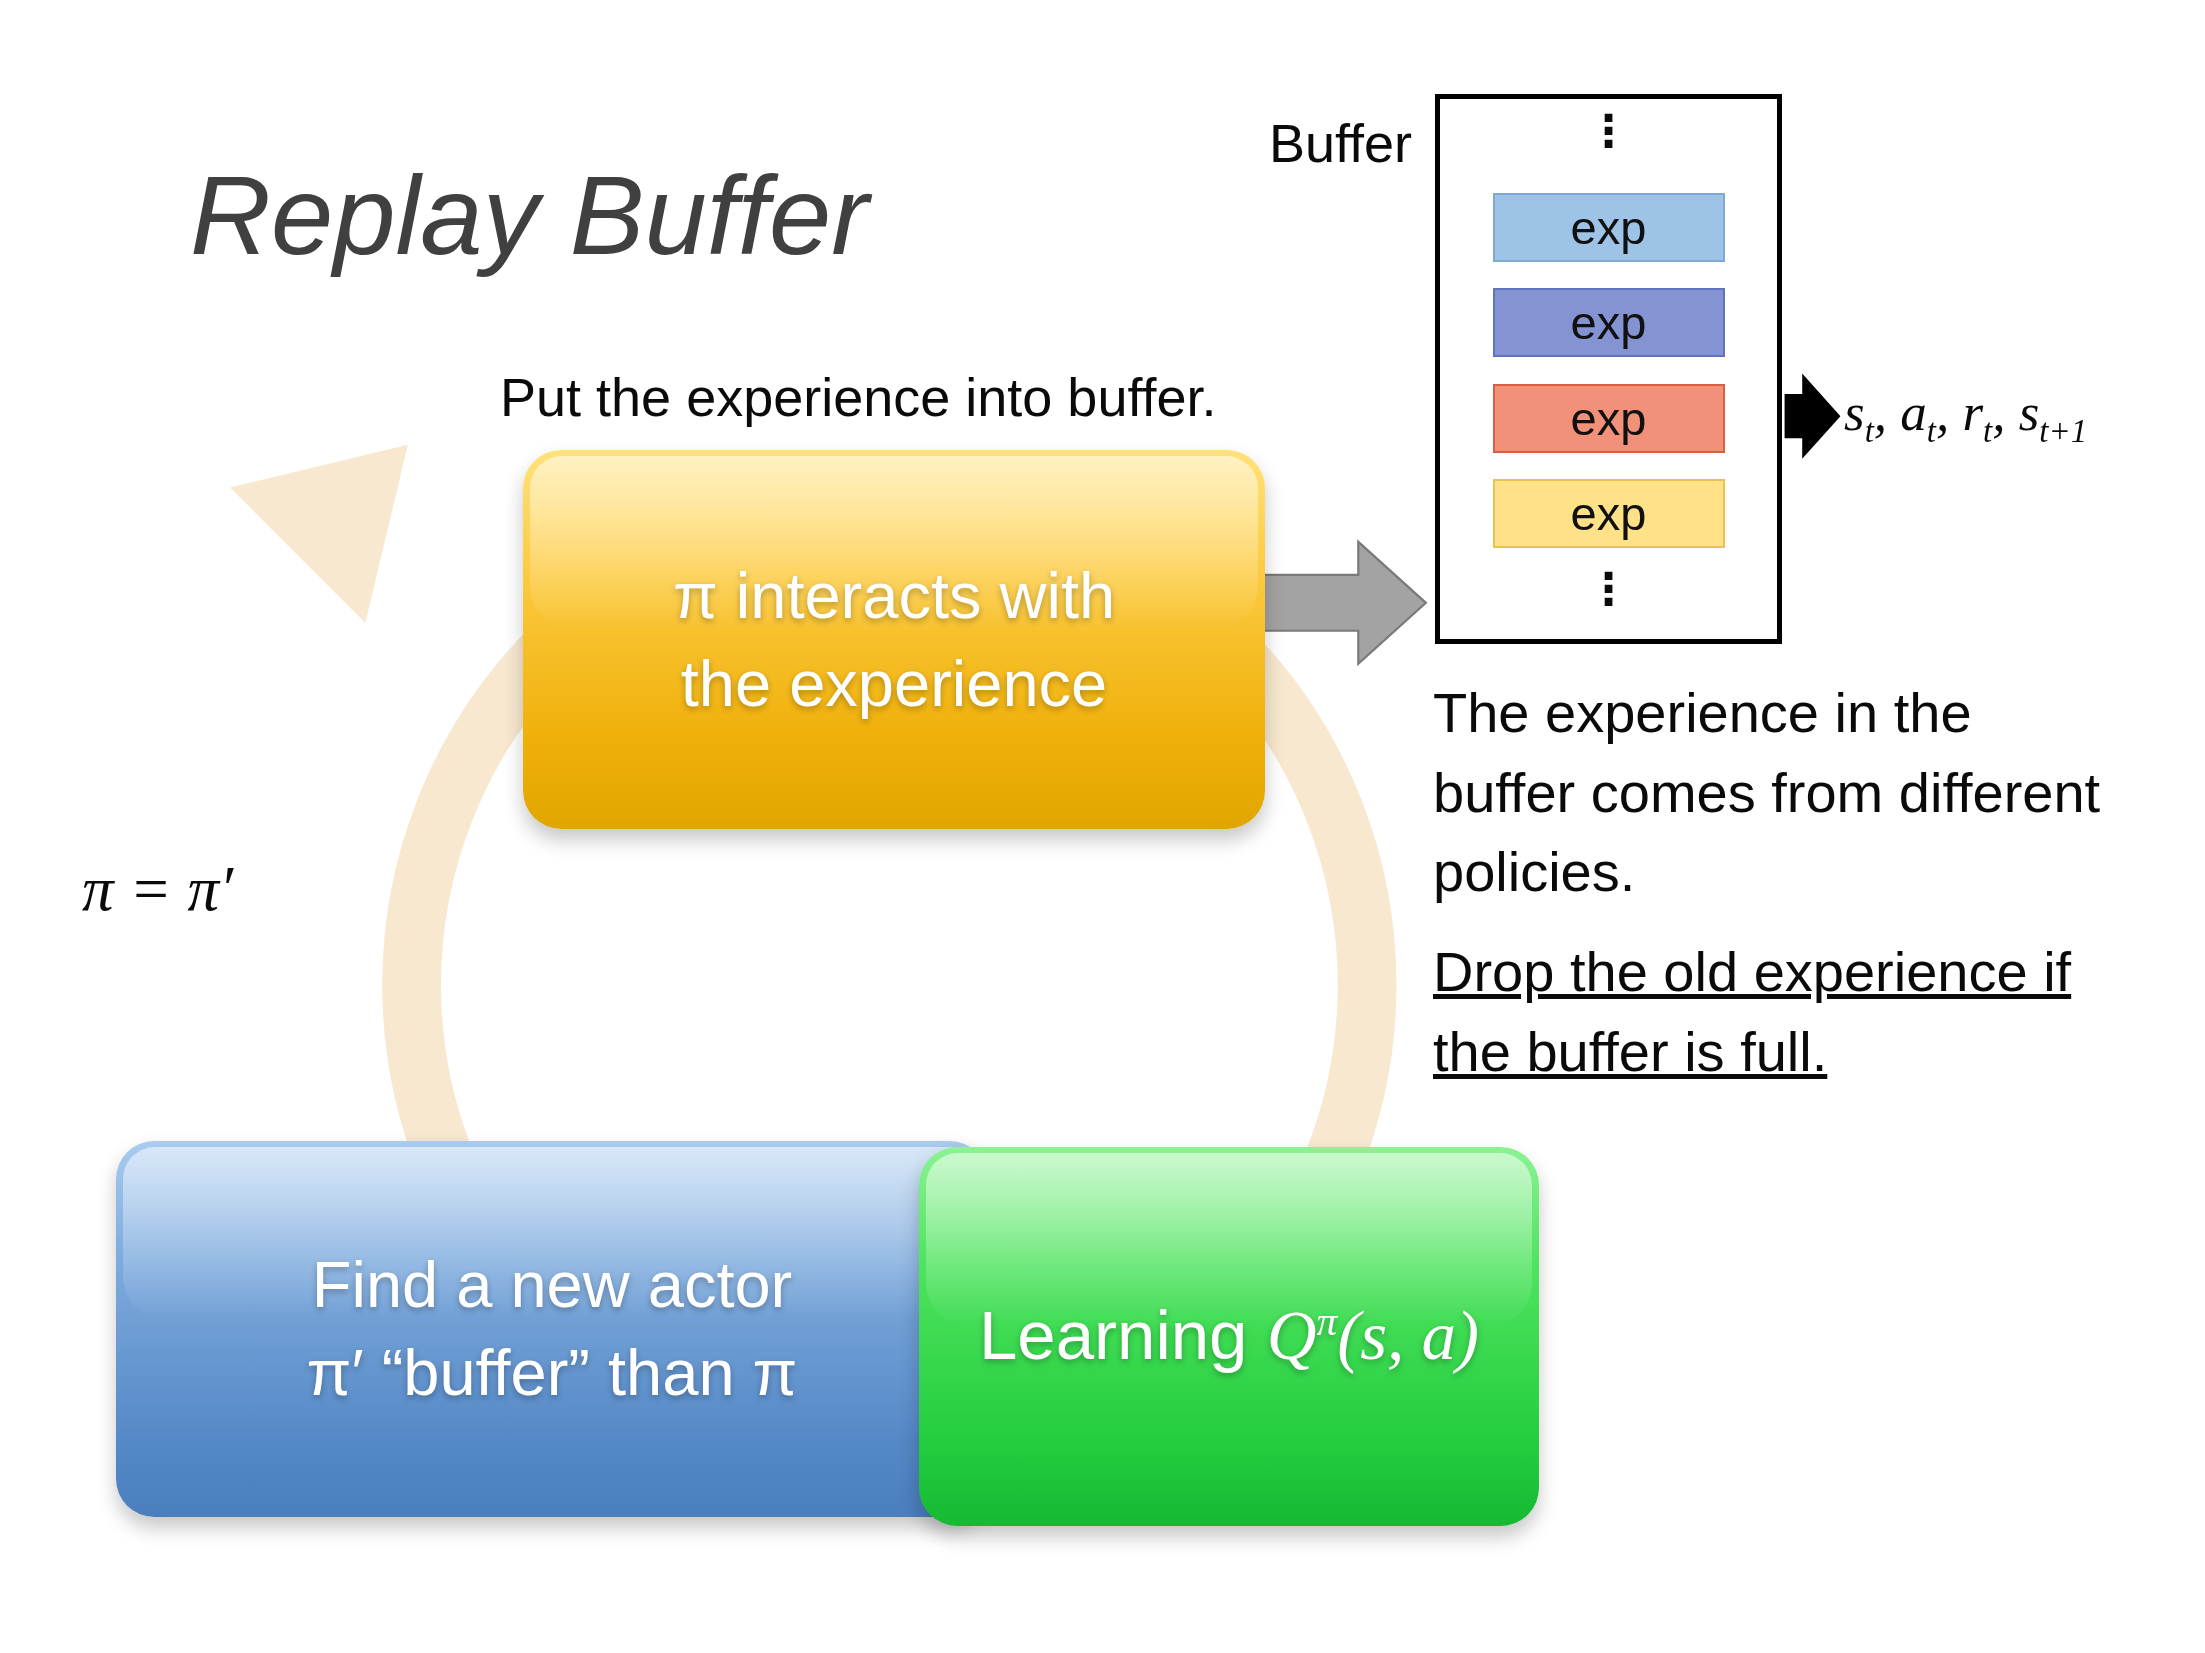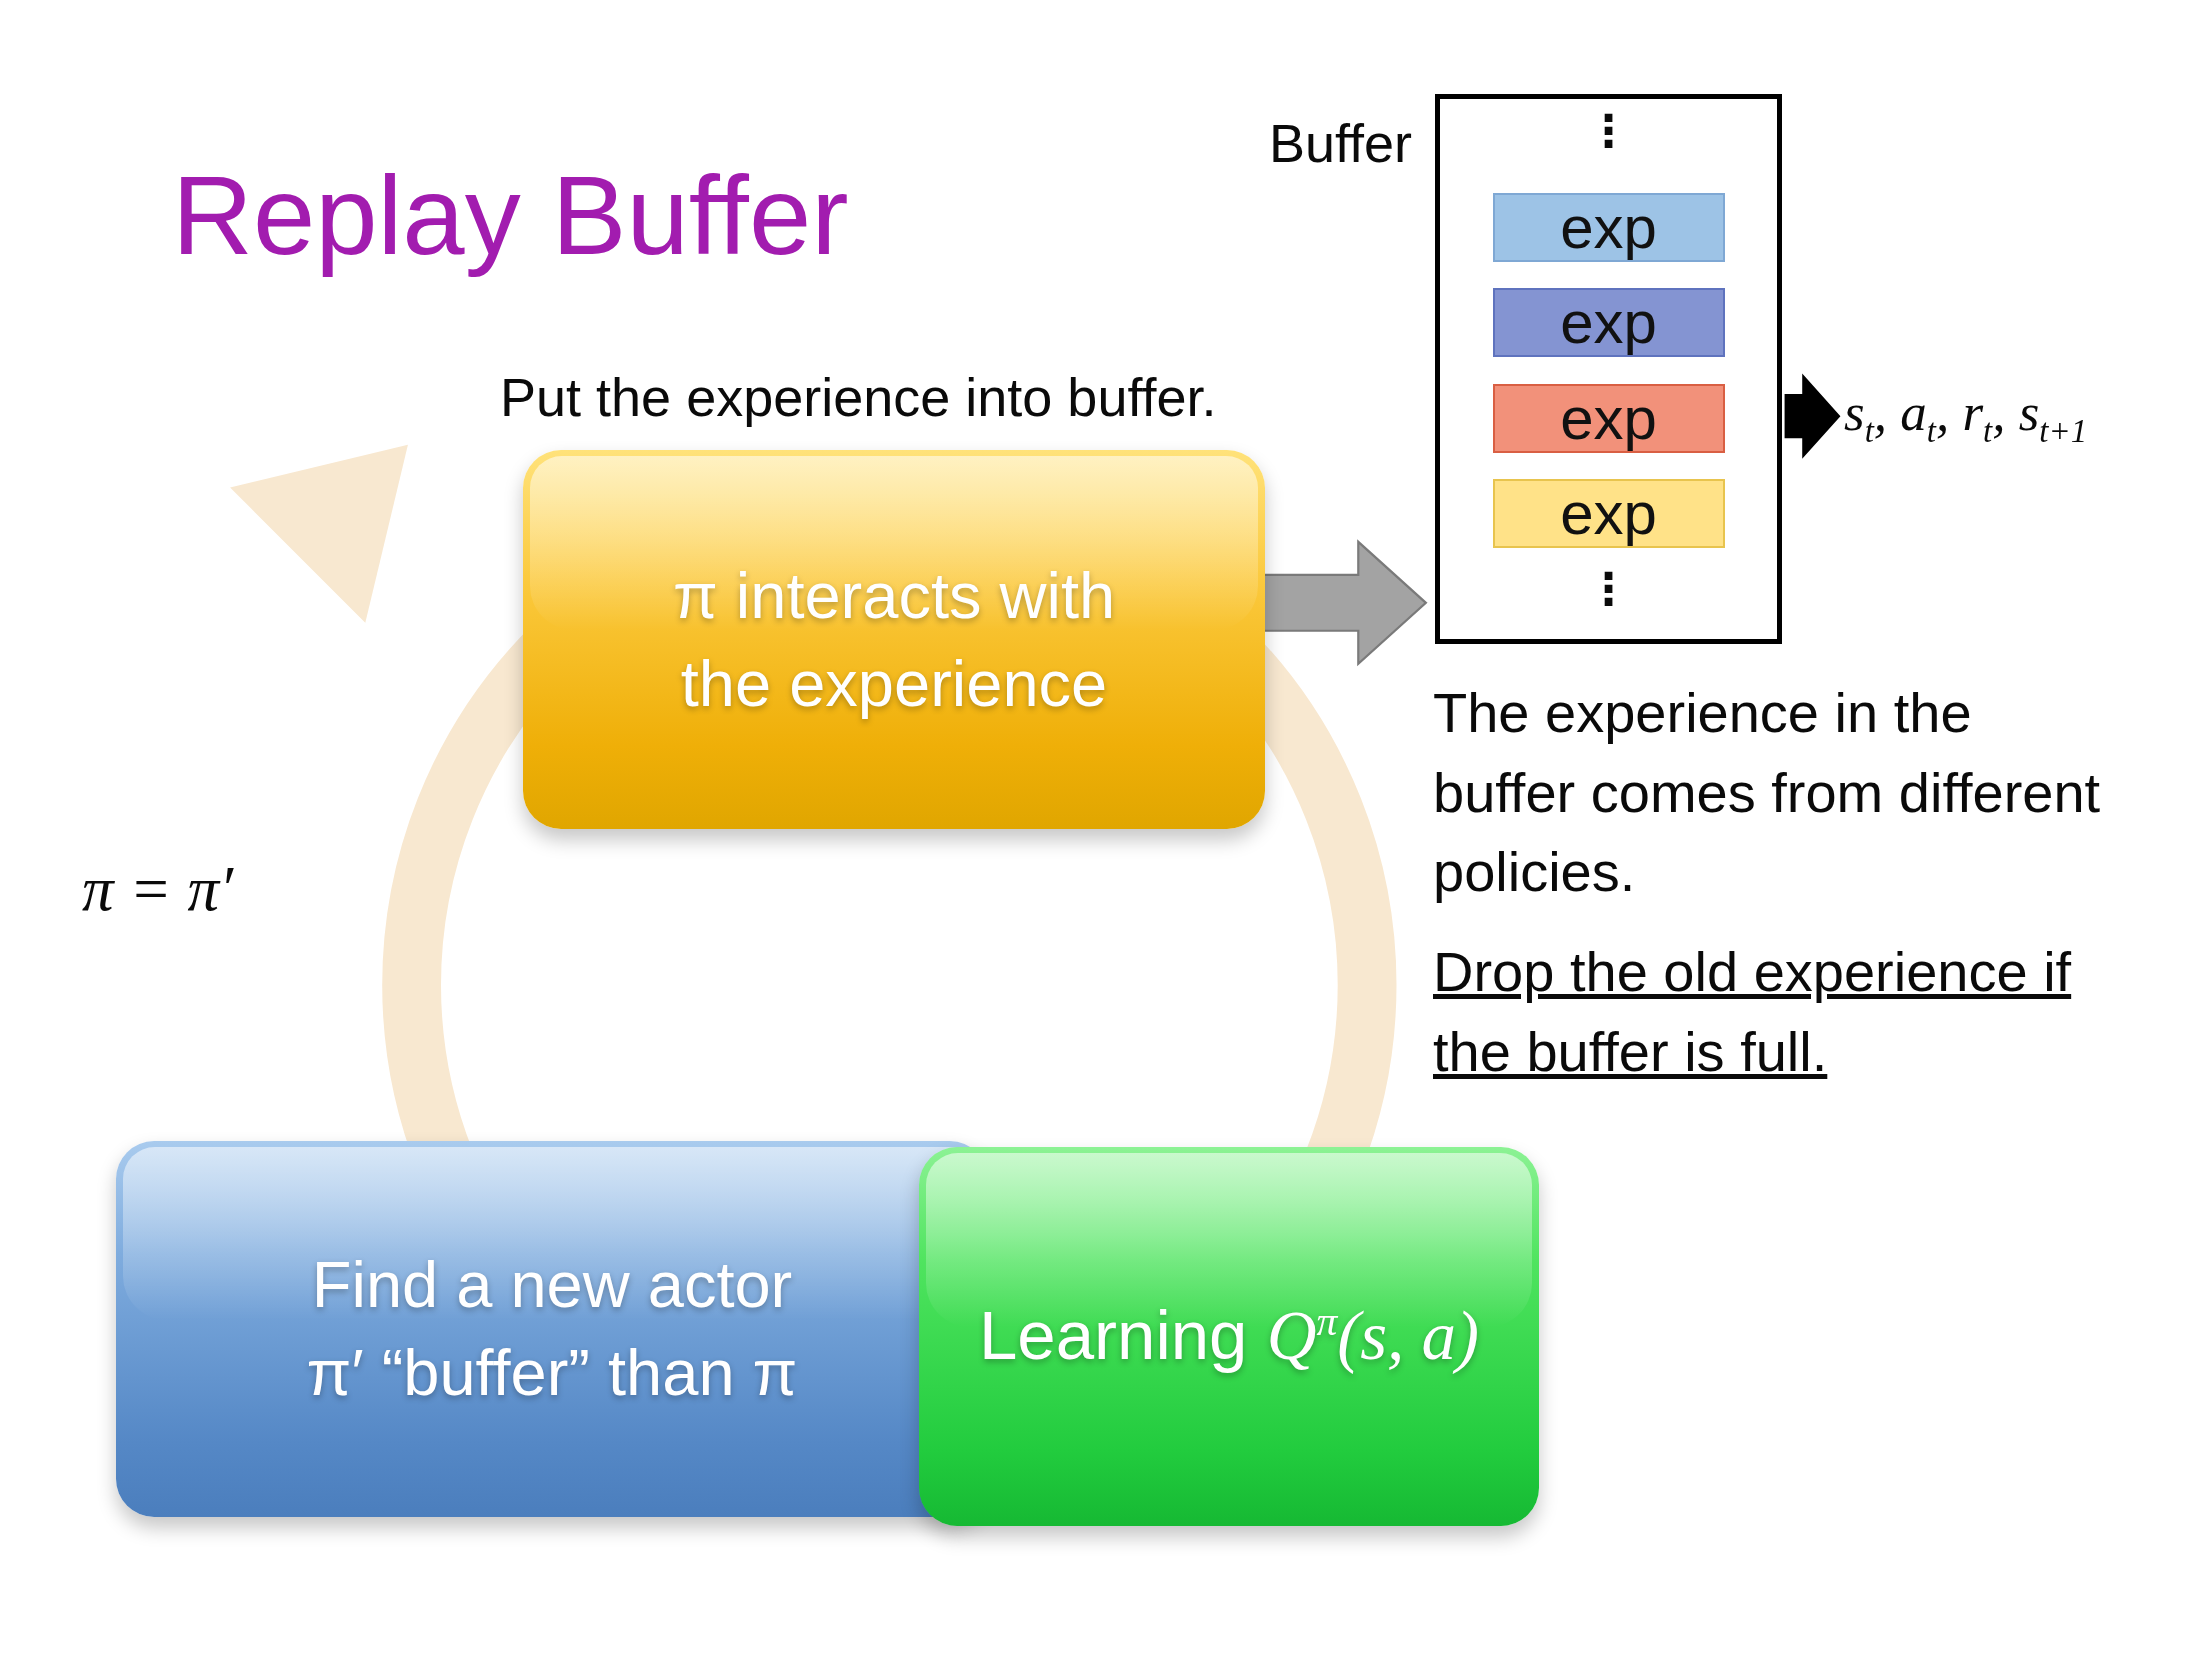--- a/index.html
+++ b/index.html
@@ -4,21 +4,21 @@
 <style>
   * { margin:0; padding:0; box-sizing:border-box; }
   html,body { width:2205px; height:1654px; background:#ffffff; position:relative; overflow:hidden;
               font-family:"Liberation Sans","DejaVu Sans",sans-serif; color:#0a0a0a; }
   .abs { position:absolute; }
 
   
   #bg-svg { position:absolute; left:0; top:0; z-index:0; }
 
   
-  .title { left:172px; top:154px; font-size:112px; line-height:1.1; color:#a21caf; z-index:3; }
+  .title { left:190px; top:154px; font-size:112px; line-height:1.1; color:#404040; z-index:3;font-style:italic; }
   .caption { left:500px; top:366px; font-size:54px; z-index:3; }
 
   
   .box { border-radius:38px; z-index:2; display:flex; flex-direction:column; align-items:center;
          justify-content:center; color:#ffffff; text-align:center;
          box-shadow:0 10.3px 19px rgba(0,0,0,0.22); overflow:hidden; }
   .box::before { content:""; position:absolute; left:7.4px; right:7.4px; top:5.9px; height:46%;
                  border-radius:32px 32px 44px 44px;
                  background:linear-gradient(180deg,rgba(255,255,255,0.55),rgba(255,255,255,0)); }
   .box .line { position:relative; z-index:1; font-size:65px; line-height:1.35;
@@ -38,21 +38,21 @@
 
   
   .buffer-label { left:1191px; top:112px; width:221px; text-align:right; font-size:54px; z-index:3; }
   .buffer-box { left:1435px; top:94px; width:347px; height:550px; background:#ffffff;
                 border:5.1px solid #000000; z-index:2; display:flex; flex-direction:column;
                 align-items:center; }
   .dots { font-family:"DejaVu Sans",sans-serif; font-size:44px; font-weight:bold; line-height:1; }
   .dots-top { margin-top:10.3px; margin-bottom:13.2px; }
   .dots-bottom { margin-top:19px; }
   .exp-bar { width:232px; height:69px; margin-top:26.5px; display:flex; align-items:center;
-             justify-content:center; font-size:60px; color:#111; }
+             justify-content:center; font-size:47px; color:#111; }
   .exp-bar:first-of-type { margin-top:0; }
   .exp-1 { background:#9DC3E6; border:2.2px solid #7FA8D4; }
   .exp-2 { background:#8494D2; border:2.2px solid #5F73BE; }
   .exp-3 { background:#F2917A; border:2.2px solid #D95F43; }
   .exp-4 { background:#FFE288; border:2.2px solid #E8C44E; }
 
   .buffer-output { left:1844px; top:382px; font-size:53px; white-space:nowrap; z-index:3; }
   .buffer-output sub { font-size:62%; }
 
   

